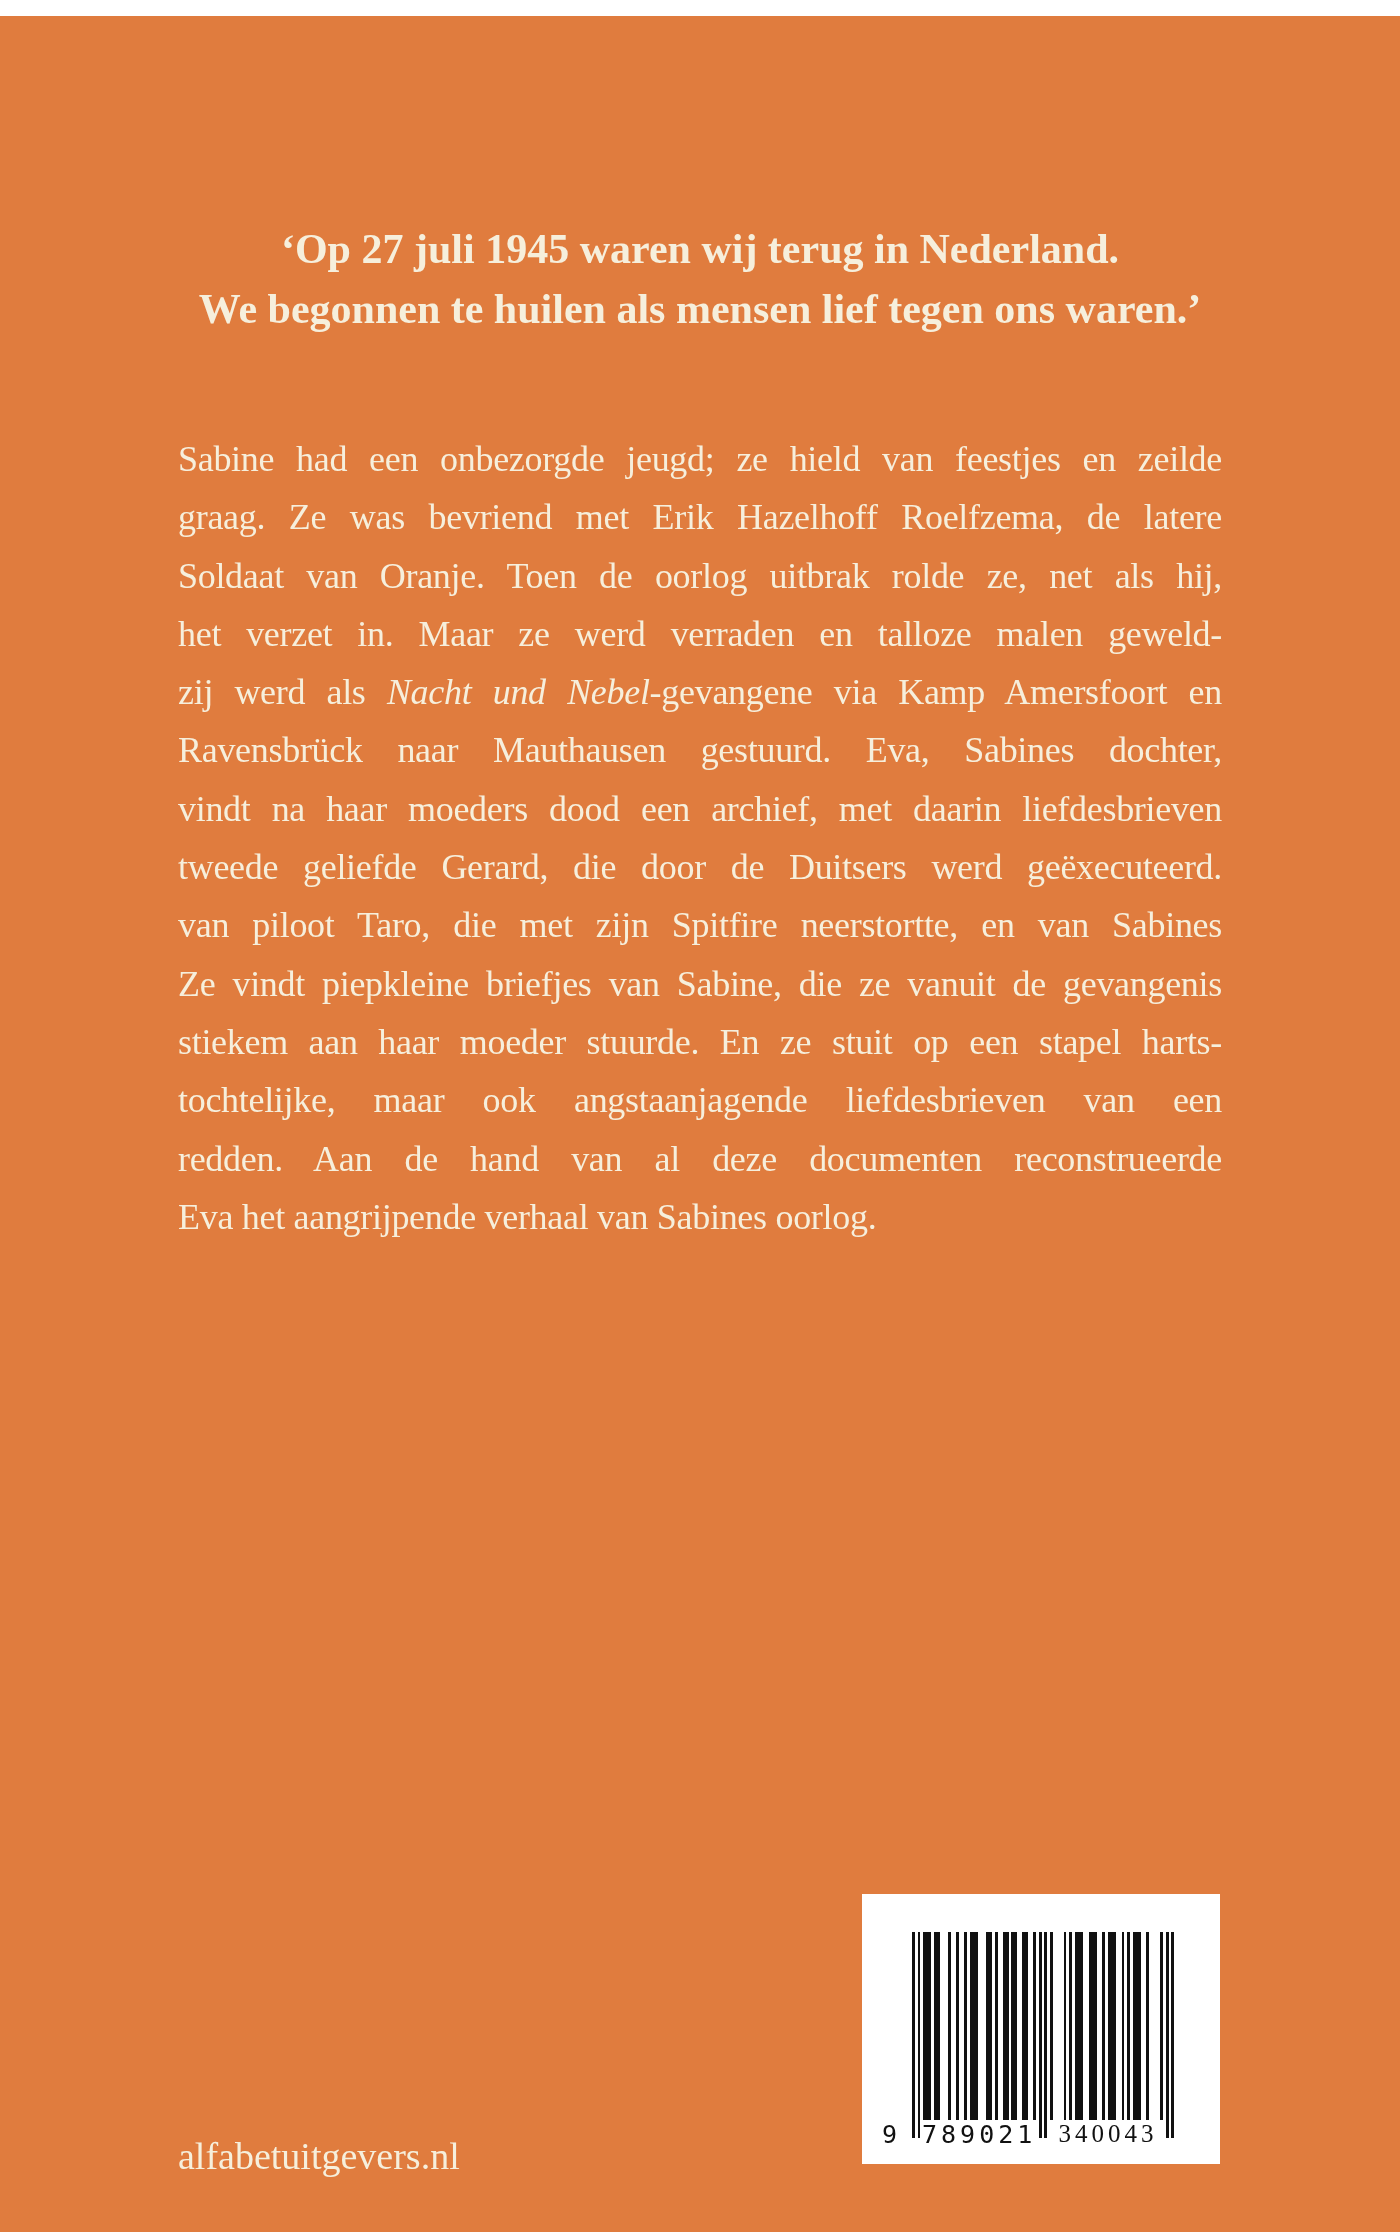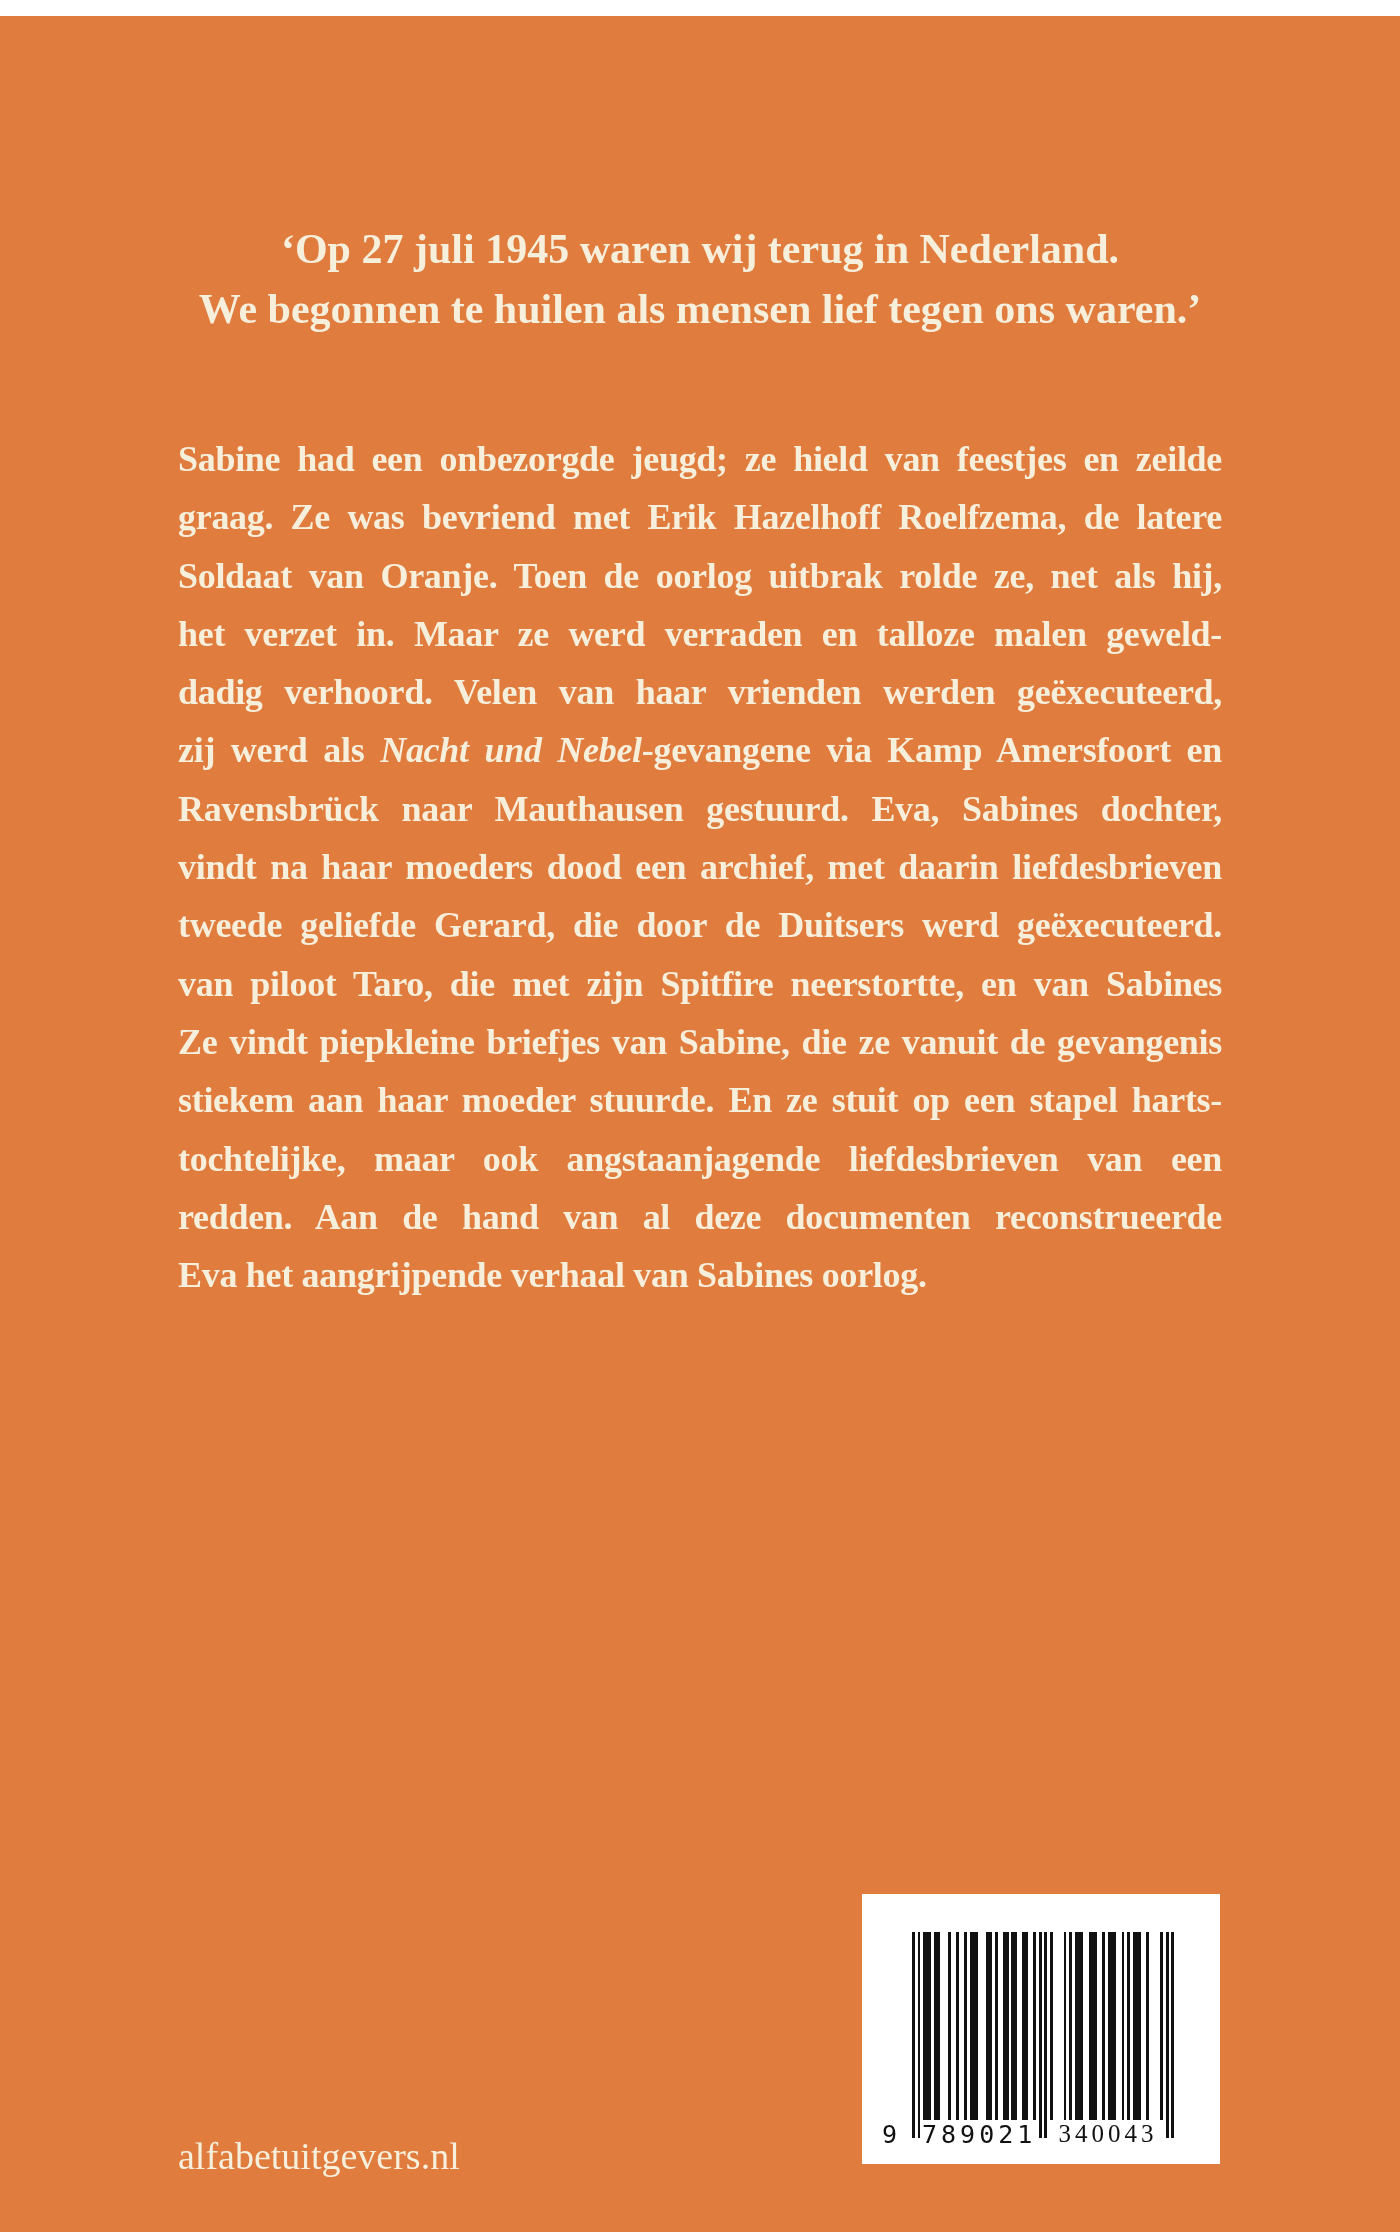--- a/index.html
+++ b/index.html
@@ -25,21 +25,20 @@
     position: absolute;
     top: 414px; left: 178px; width: 1044px;
     font-size: 36px;
     line-height: 58.3px;
     letter-spacing: -0.3px;
   }
   .body-text .line {
     text-align: justify;
     text-align-last: justify;
     white-space: normal;
-    font-weight: bold;
   }
   .body-text .line.last {
     text-align-last: left;
   }
   .barcode-box {
     position: absolute;
     left: 862px; top: 1878px;
     width: 358px; height: 270px;
     background: #ffffff;
   }
@@ -73,21 +72,20 @@
   <div class="quote">
     <div>‘Op 27 juli 1945 waren wij terug in Nederland.</div>
     <div>We begonnen te huilen als mensen lief tegen ons waren.’</div>
   </div>
 
   <div class="body-text" id="body-text">
       <div class="line"><span>Sabine had een onbezorgde jeugd; ze hield van feestjes en zeilde</span></div>
       <div class="line"><span>graag. Ze was bevriend met Erik Hazelhoff Roelfzema, de latere</span></div>
       <div class="line"><span>Soldaat van Oranje. Toen de oorlog uitbrak rolde ze, net als hij,</span></div>
       <div class="line"><span>het verzet in. Maar ze werd verraden en talloze malen geweld-</span></div>
-      <div class="line"><span>dadig verhoord. Velen van haar vrienden werden geëxecuteerd,</span></div>
       <div class="line"><span>zij werd als </span><span style="font-style: italic;">Nacht und Nebel</span><span>-gevangene via Kamp Amersfoort en</span></div>
       <div class="line"><span>Ravensbrück naar Mauthausen gestuurd. Eva, Sabines dochter,</span></div>
       <div class="line"><span>vindt na haar moeders dood een archief, met daarin liefdesbrieven</span></div>
       <div class="line"><span>tweede geliefde Gerard, die door de Duitsers werd geëxecuteerd.</span></div>
       <div class="line"><span>van piloot Taro, die met zijn Spitfire neerstortte, en van Sabines</span></div>
       <div class="line"><span>Ze vindt piepkleine briefjes van Sabine, die ze vanuit de gevangenis</span></div>
       <div class="line"><span>stiekem aan haar moeder stuurde. En ze stuit op een stapel harts-</span></div>
       <div class="line"><span>tochtelijke, maar ook angstaanjagende liefdesbrieven van een</span></div>
       <div class="line"><span>redden. Aan de hand van al deze documenten reconstrueerde</span></div>
       <div class="line last"><span>Eva het aangrijpende verhaal van Sabines oorlog.</span></div>

